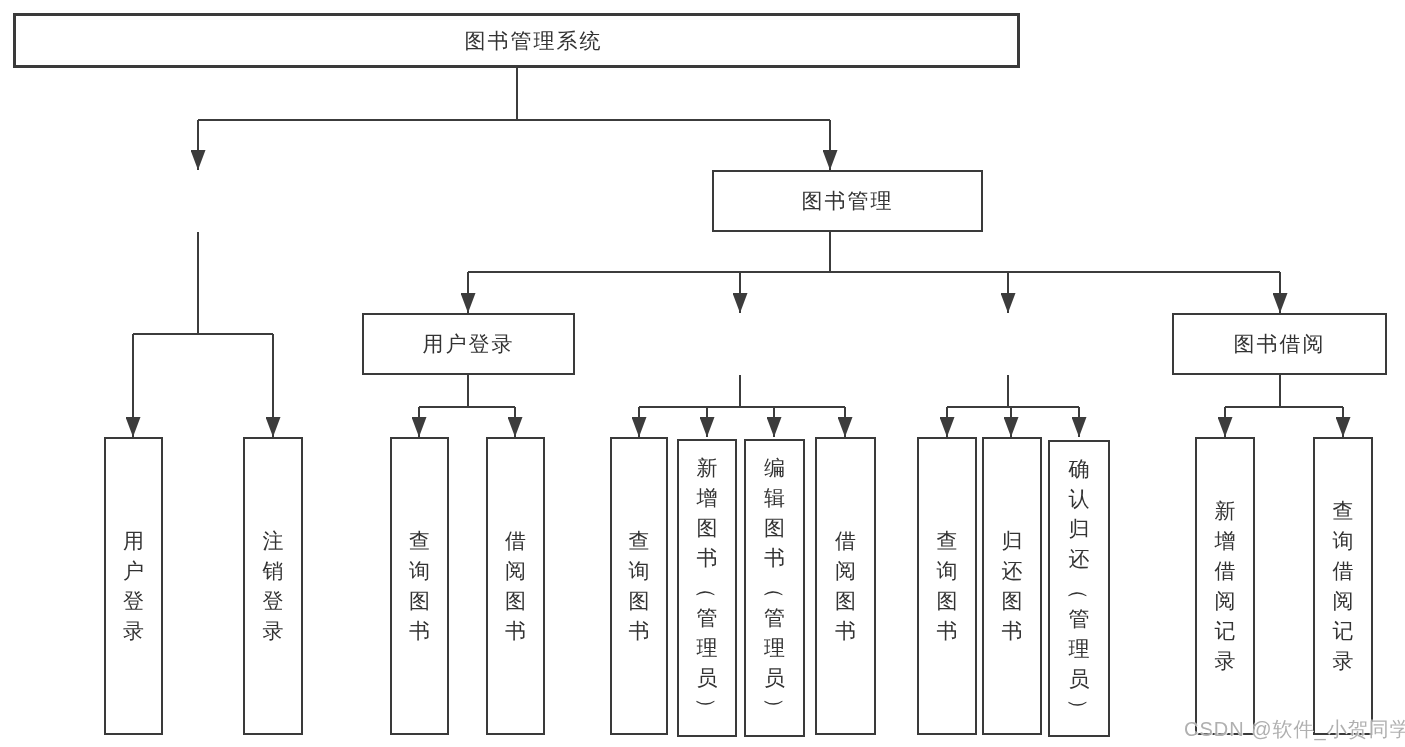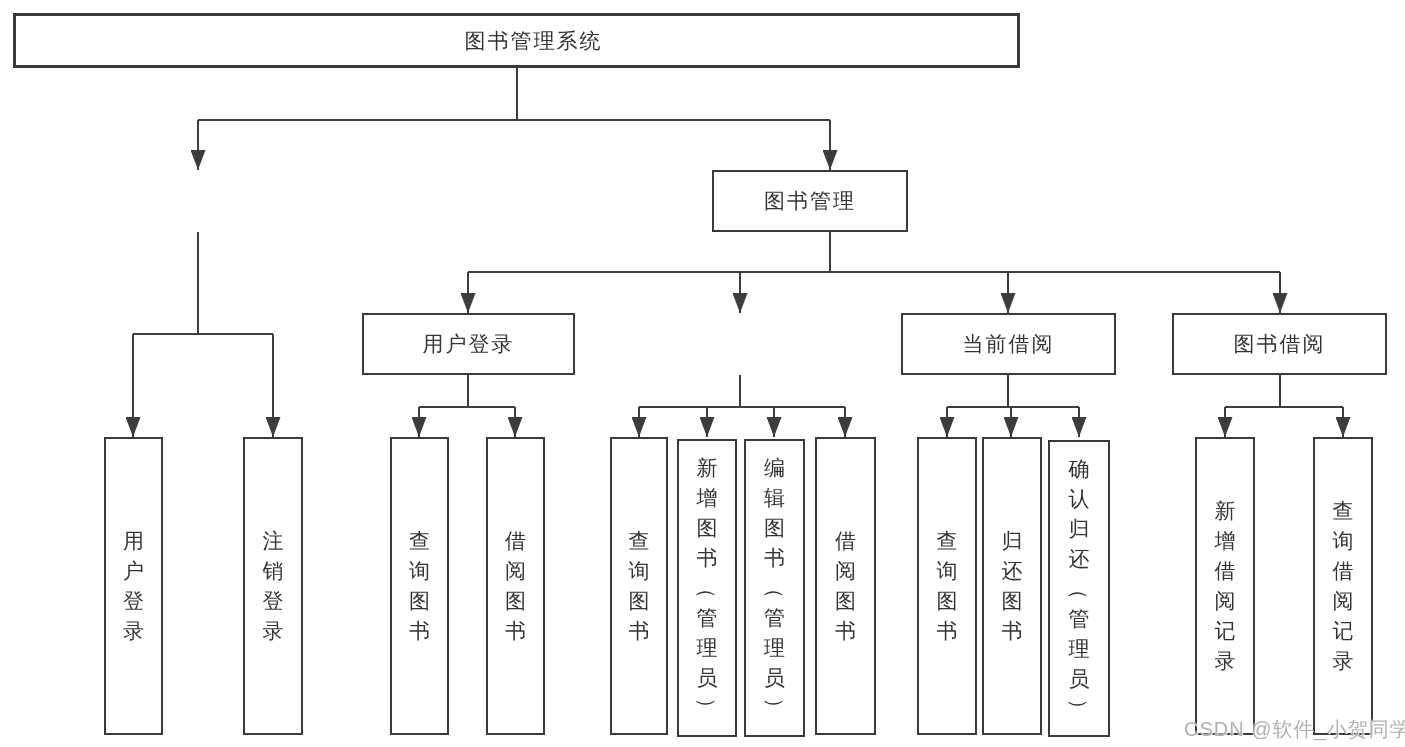--- a/index.html
+++ b/index.html
@@ -116,29 +116,26 @@
       <path d="M1225,407 H1343"></path>
       <path d="M1225,407 V437" marker-end="url(#arrow)"></path>
       <path d="M1343,407 V437" marker-end="url(#arrow)"></path>
     </g>
   </svg>
 
   <div class="box root" style="left:13px;top:13px;width:1007px;height:55px">
     <span>图书管理系统</span>
   </div>
 
-  <div class="box" style="left:712px;top:170px;width:196px;height:62px">
+  <div class="box" style="left:712px;top:170px;width:271px;height:62px">
     <span>图书管理</span>
   </div>
 
   <div class="box" style="left:362px;top:313px;width:213px;height:62px">
     <span>用户登录</span>
-  </div>
-  <div class="box" style="left:901px;top:313px;width:215px;height:62px">
-    <span>当前借阅</span>
   </div>
   <div class="box" style="left:1172px;top:313px;width:215px;height:62px">
     <span>图书借阅</span>
   </div>
 
   <div class="box leaf" style="left:104px;top:437px;width:59px;height:298px">
     <div class="vtext">
         <div>用</div>
         <div>户</div>
         <div>登</div>

